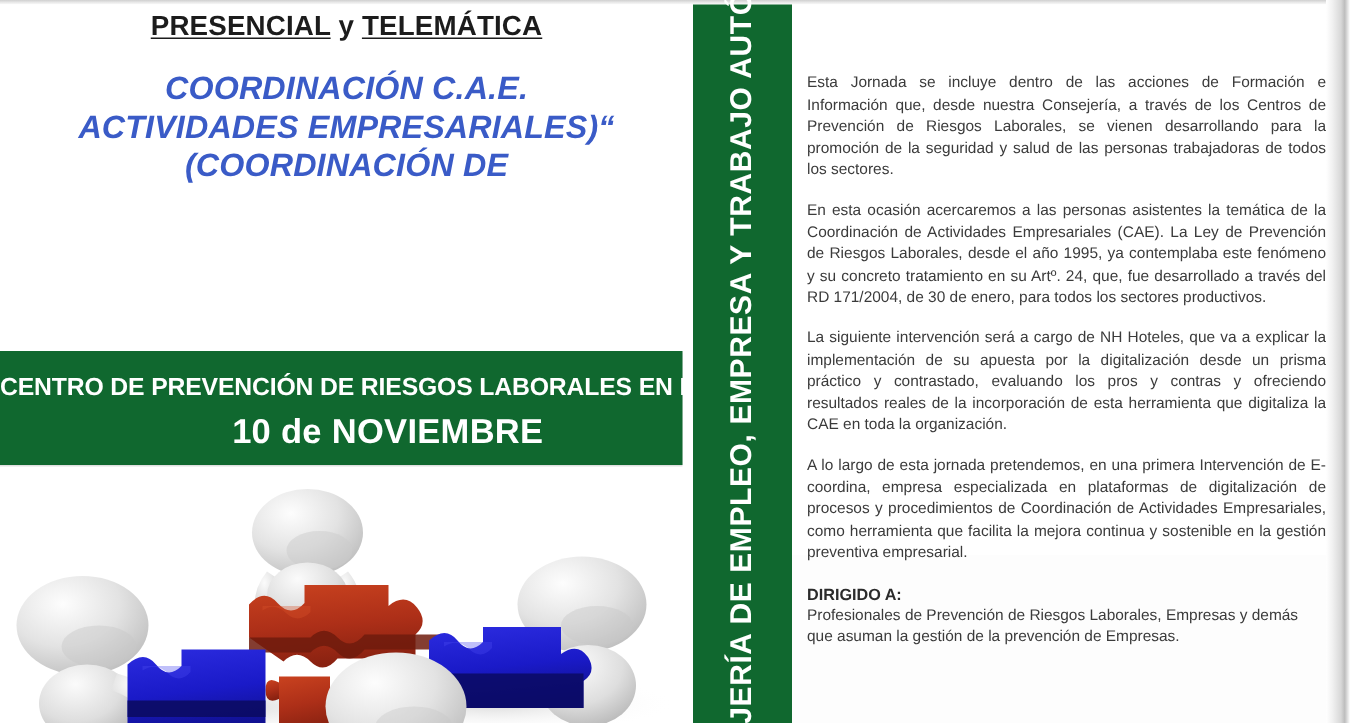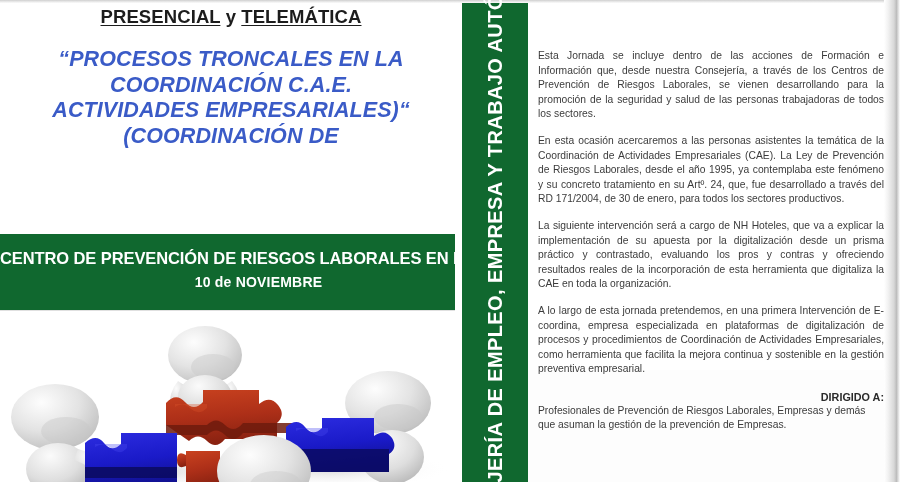--- a/index.html
+++ b/index.html
@@ -53,21 +53,21 @@
     background:#10682f;
     box-shadow:0 1px 0 rgba(0,0,0,.12);
   }
   .green-band .line1{
     position:absolute;top:15px;left:0;width:455px;text-align:center;
     color:#ffffff;font-weight:bold;font-size:16.5px;letter-spacing:-.1px;
     white-space:nowrap;
   }
   .green-band .line2{
     position:absolute;top:40px;left:0;width:517px;text-align:center;
-    color:#ffffff;font-weight:bold;font-size:14px;letter-spacing:.2px;
+    color:#ffffff;font-weight:bold;font-size:23px;letter-spacing:.2px;
     white-space:nowrap;
   }
 
   
   .puzzle-area{
     position:absolute;left:0;top:318px;width:458px;height:164px;
     background:#ffffff;overflow:hidden;
   }
   .puzzle-area svg{display:block;}
 
@@ -96,42 +96,40 @@
   }
   .para{
     font-size:10.3px;line-height:14.6px;color:#3b3b3b;
     text-align:justify;
     margin:0 0 12px 0;
     font-family:"Liberation Sans", sans-serif;
   }
   .dirigido-head{
     font-size:10.8px;font-weight:bold;color:#2b2b2b;
     margin:14px 0 1px 0;
-    text-align:right;
   }
   .dirigido-body{
     font-size:10.3px;line-height:14.6px;color:#3b3b3b;
     text-align:left;margin:0;
   }
 </style>
 </head>
 <body>
 
 <div id="poster">
 
   <div class="doc-top-edge"></div>
 
   <div class="left-panel">
 
     <div class="presencial">
       <span class="u">PRESENCIAL</span><span class="conj"> y </span><span class="u">TELEMÁTICA</span>
     </div>
 
     <div class="main-title">
-      <div>“PROCESOS TRONCALES EN LA</div>
       <div>COORDINACIÓN C.A.E.</div>
       <div>ACTIVIDADES EMPRESARIALES)“</div>
       <div>(COORDINACIÓN DE</div>
     </div>
 
     <div class="green-band">
       <div class="line1">CENTRO DE PREVENCIÓN DE RIESGOS LABORALES EN MÁLAGA</div>
       <div class="line2">10 de NOVIEMBRE</div>
     </div>
 

